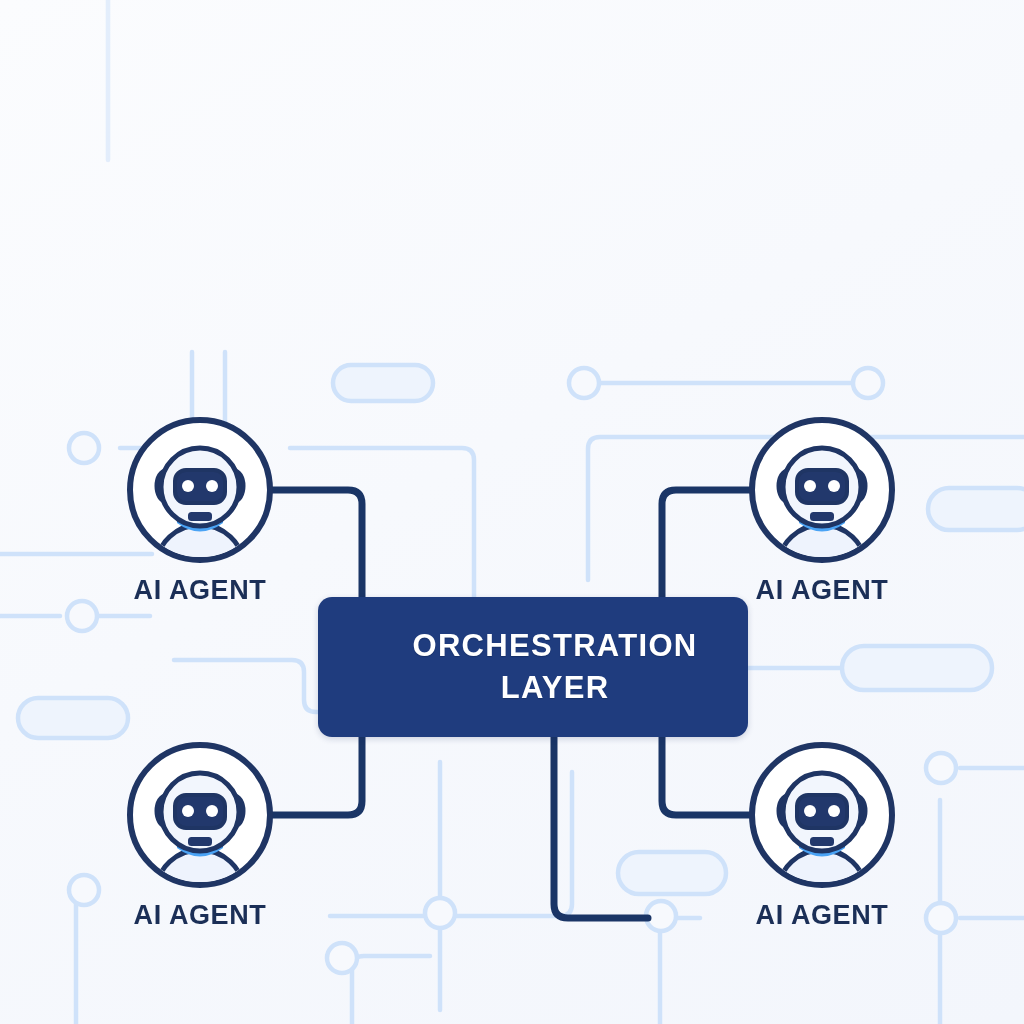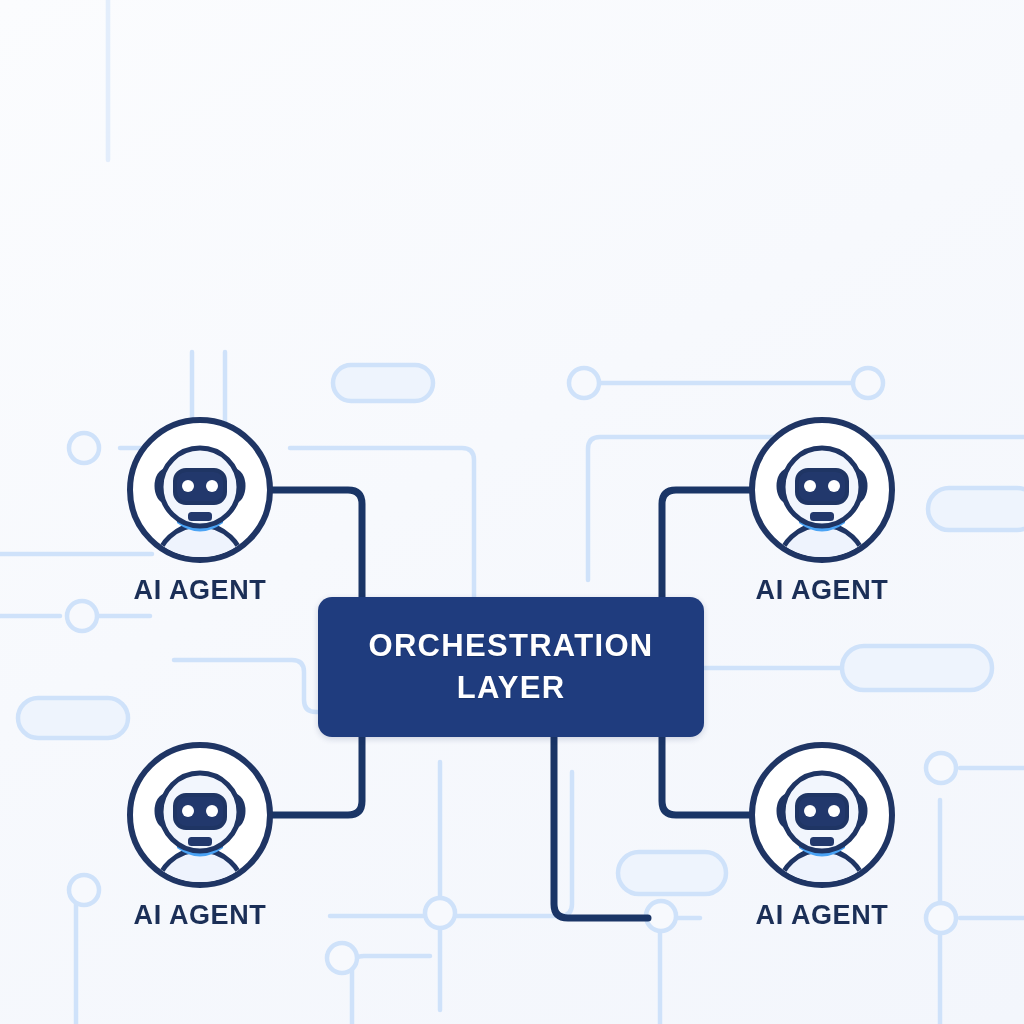--- a/index.html
+++ b/index.html
@@ -85,20 +85,21 @@
     left: 318px;
     top: 597px;
     width: 386px;
     height: 140px;
     background: #1f3c7e;
     border-radius: 14px;
     display: flex;
     align-items: center;
     justify-content: center;
     box-shadow: 0 2px 6px rgba(20,40,90,0.18);
+    padding-left: 44px;
   }
   #orchestration-label {
     color: #ffffff;
     font-family: "Liberation Sans", sans-serif;
     font-weight: bold;
     font-size: 31px;
     letter-spacing: 1.3px;
     line-height: 42px;
     text-align: center;
     white-space: pre-line;

